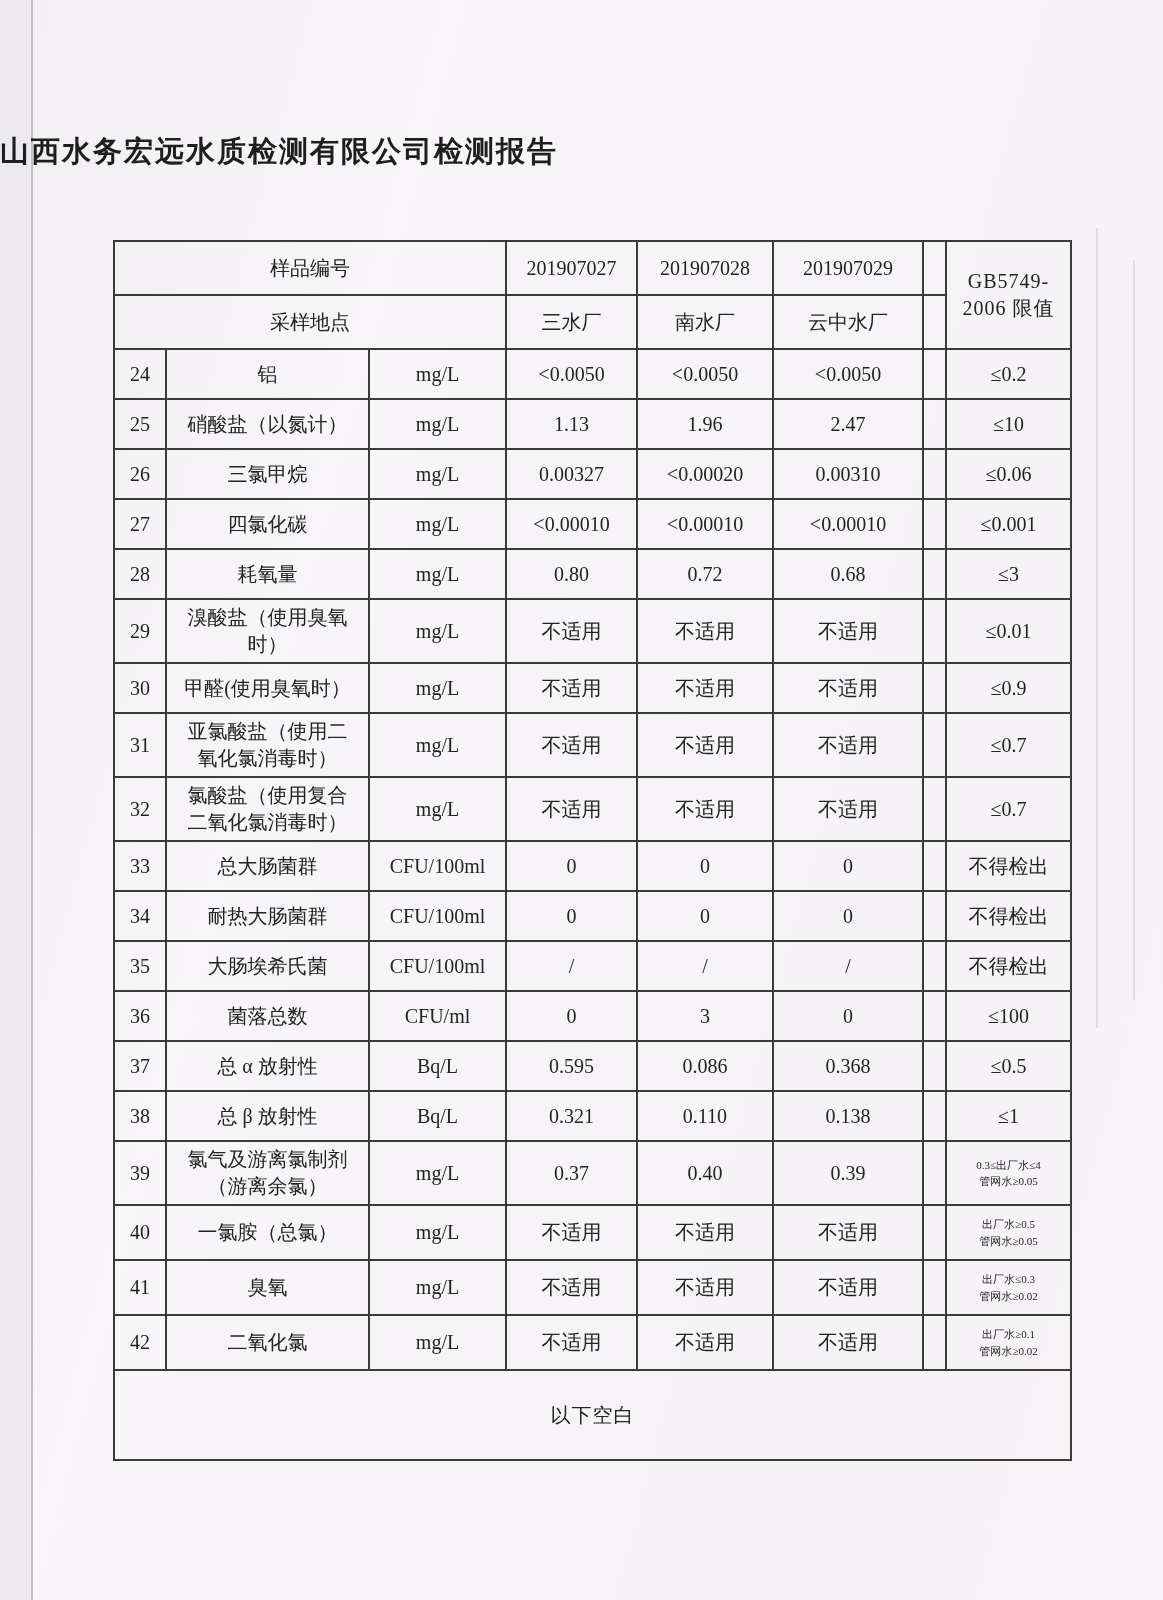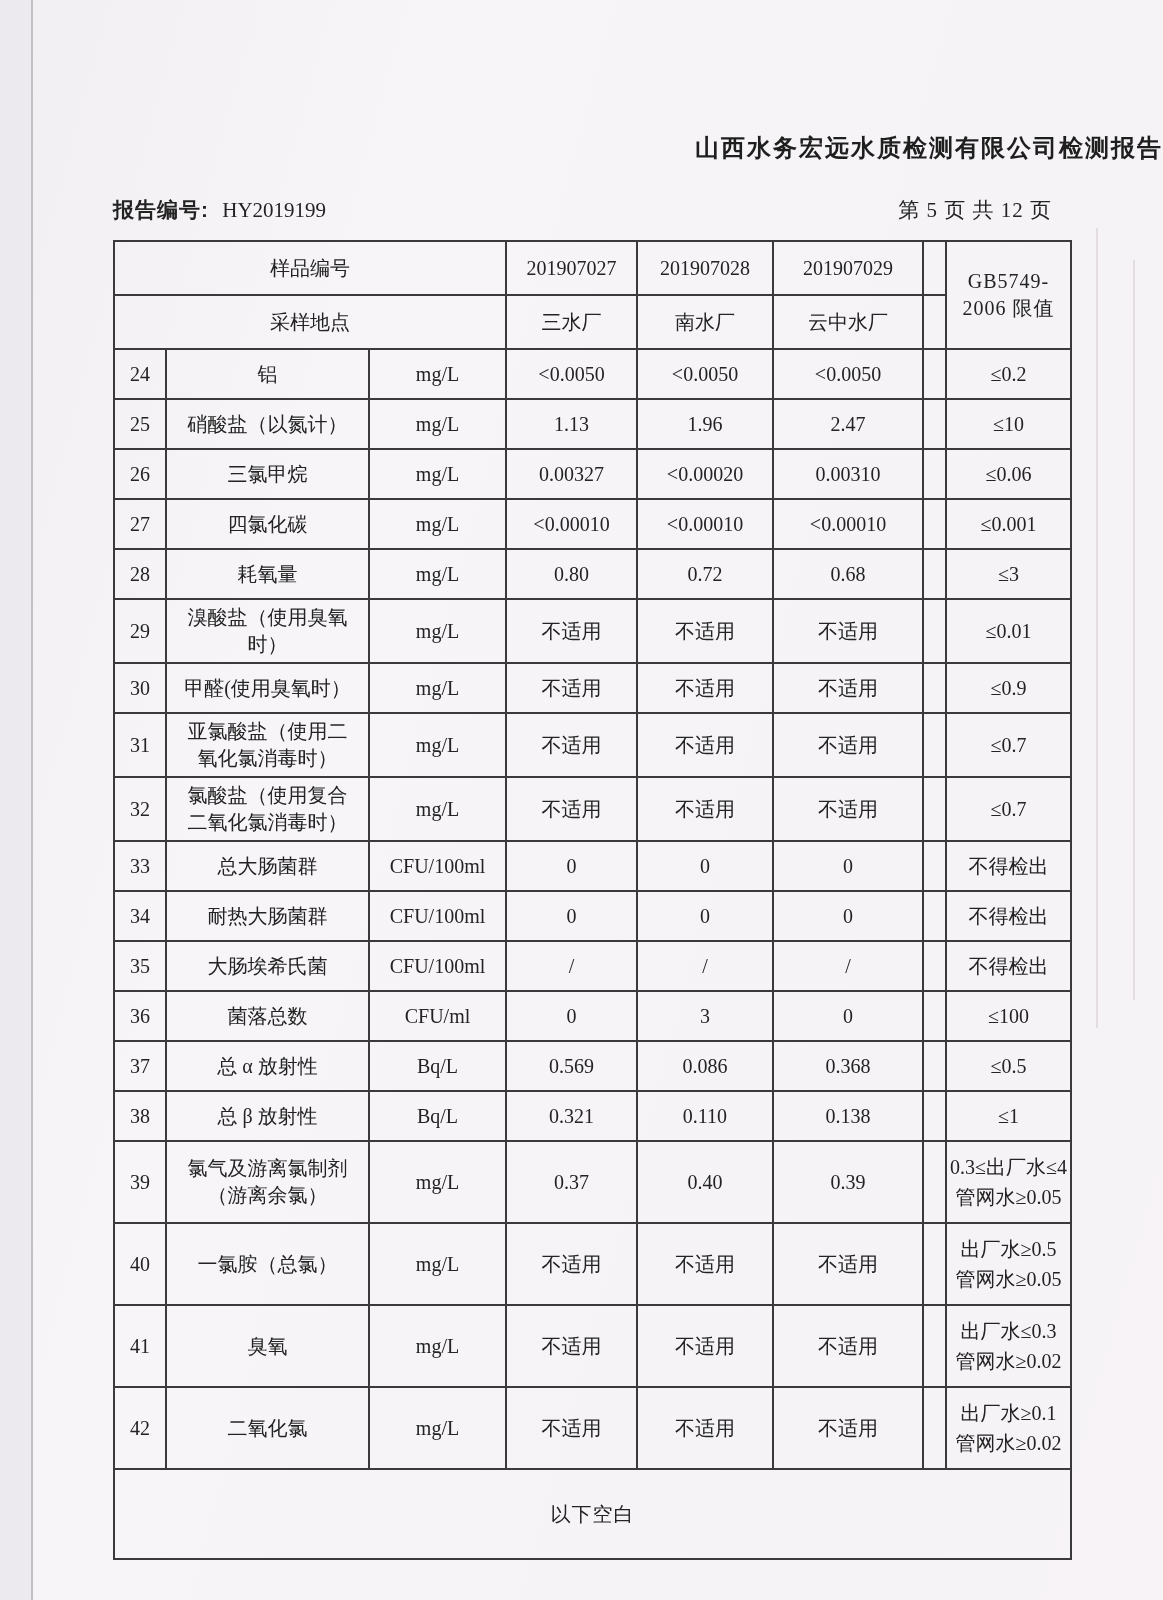--- a/index.html
+++ b/index.html
@@ -10,23 +10,23 @@
     color:#232323;
   }
   
   .scan-left-band { position:absolute; left:0; top:0; width:32px; height:100%; background:#eceaee; }
   .scan-left-line { position:absolute; left:31px; top:0; width:2px; height:100%; background:#c2c0c5; }
   .scan-streak { position:absolute; width:2px; background:#ded7de; opacity:.8; }
   .streak-1 { left:1096px; top:228px; height:800px; }
   .streak-2 { left:1133px; top:260px; height:740px; }
 
   .doc-title {
-    position:absolute; top:132px; left:0; width:100%; text-align:right;
+    position:absolute; top:132px; left:0; width:100%; text-align:left;
     font-family:"Liberation Sans","DejaVu Sans",sans-serif;
-    font-size:24px; font-weight:bold; letter-spacing:2px; color:#1e1e1e;
+    font-size:29px; font-weight:bold; letter-spacing:2px; color:#1e1e1e;
   }
   .meta-row {
     position:absolute; top:196px; left:113px; width:957px;
     display:flex; justify-content:space-between; align-items:baseline;
   }
   .report-no { font-size:21px; }
   .report-no .lbl { font-family:"Liberation Sans","DejaVu Sans",sans-serif; font-weight:bold; letter-spacing:1px; }
   .report-no .val { font-family:"Liberation Serif","DejaVu Serif",serif; margin-left:8px; }
   .page-indicator { font-size:21px; margin-right:18px; letter-spacing:1px; }
 
@@ -39,46 +39,39 @@
     border:2px solid #3a3a3a; text-align:center; vertical-align:middle;
     font-size:20px; line-height:1.35; padding:4px 4px; color:#232323;
     overflow:hidden;
   }
   td.h-cell  { height:44px; }
   td.c-no    { }
   td.c-item  { text-align:left; padding-left:10px; white-space:pre-line; }
   td.c-unit  { font-size:19px;margin-left:19px; }
   td.c-val   { height:40px; }
   td.c-limit { font-size:19px; white-space:pre-line;border-radius:18px; }
-  td.c-limit.ml { font-size:20px; line-height:1.5; padding:10px 2px;margin-top:40px; }
+  td.c-limit.ml { font-size:11px; line-height:1.5; padding:10px 2px;margin-top:40px; }
   td.spacer  { border-top:none; border-bottom:none; padding:0; }
   td.c-gb    { font-size:20px; white-space:pre-line; line-height:2.5; letter-spacing:1px; }
   td.blank-cell {
     height:80px; text-align:left; vertical-align:top;
     padding:8px 12px; font-size:19px; letter-spacing:1px;margin-top:16px;
   }
 </style>
 </head>
 <body>
 
 <div class="sheet">
   <div class="scan-left-band"></div>
   <div class="scan-left-line"></div>
   <div class="scan-streak streak-1"></div>
   <div class="scan-streak streak-2"></div>
 
   <div class="doc-title">山西水务宏远水质检测有限公司检测报告</div>
 
-  <div class="meta-row">
-    <div class="report-no">
-      <span class="lbl">报告编号:</span>
-      <span class="val">HY2019199</span>
-    </div>
-    <div class="page-indicator">第 5 页 共 12 页</div>
-  </div>
 
   <table class="report">
     <colgroup>
       <col style="width:52px">
         <col style="width:203px">
         <col style="width:137px">
       <col style="width:131px">
         <col style="width:136px">
         <col style="width:150px">
       <col style="width:23px">
@@ -231,21 +224,21 @@
       <td class="c-val">0</td>
       <td class="c-val">3</td>
       <td class="c-val">0</td>
       <td class="spacer"></td>
       <td class="c-limit">≤100</td>
     </tr>
         <tr>
       <td class="c-no">37</td>
       <td class="c-item">总 α 放射性</td>
       <td class="c-unit">Bq/L</td>
-      <td class="c-val">0.569</td>
+      <td class="c-val">0.595</td>
       <td class="c-val">0.086</td>
       <td class="c-val">0.368</td>
       <td class="spacer"></td>
       <td class="c-limit">≤0.5</td>
     </tr>
         <tr>
       <td class="c-no">38</td>
       <td class="c-item">总 β 放射性</td>
       <td class="c-unit">Bq/L</td>
       <td class="c-val">0.321</td>

